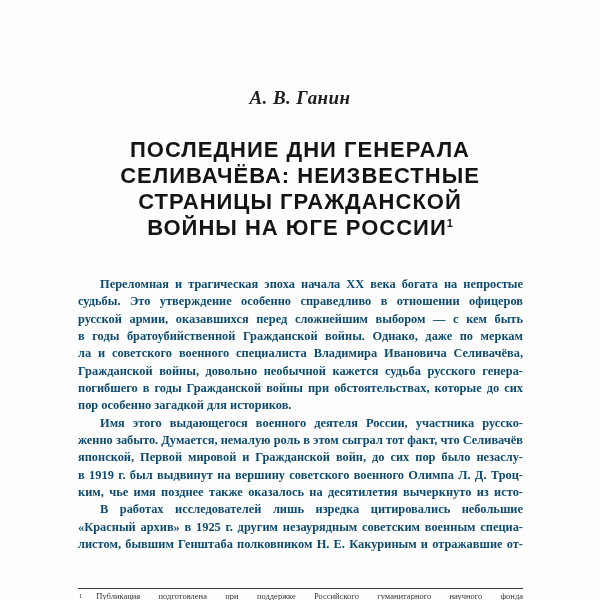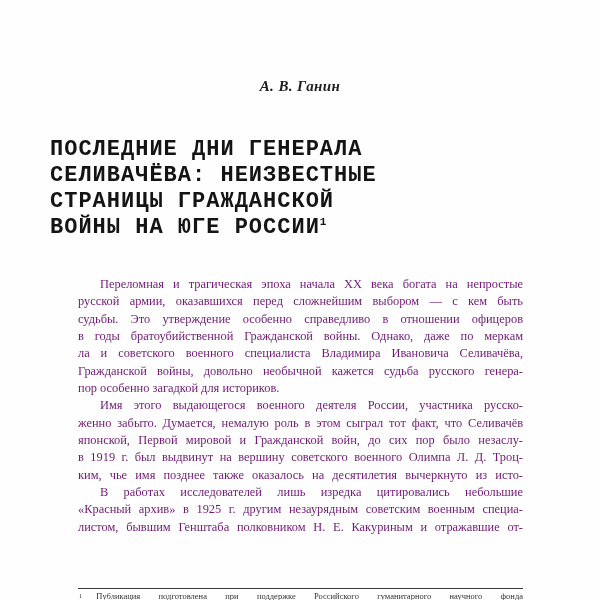--- a/index.html
+++ b/index.html
@@ -14,38 +14,39 @@
     position: absolute;
     inset: 0;
     width: 600px;
     height: 600px;
     background: #fefefe;
     font-family: "Liberation Serif", serif;
     color: #262626;
   }
   .author {
     position: absolute;
-    top: 76px;
+    top: 88px;
     left: 0;
     width: 600px;
     text-align: center;
     font-family: "Liberation Serif", serif;
-    font-size: 15px;
+    font-size: 19px;
     line-height: 20px;
     font-weight: bold;
     font-style: italic;
     color: #1f1f1f;
     letter-spacing: 0.4px;
   }
   .title {
     position: absolute;
     top: 137px;
     left: 50px;
     width: 500px;
-    font-family: Liberation Mono, monospace;
+    text-align: center;
+    font-family: Liberation Sans, sans-serif;
     font-size: 22px;
     line-height: 26px;
     font-weight: bold;
     color: #141414;
     letter-spacing: 1px;
   }
   .title .title-line { display: block; }
   .title sup {
     font-size: 11px;
     letter-spacing: 0;
@@ -53,21 +54,22 @@
     line-height: 0;
   }
   .bodytext {
     position: absolute;
     top: 276px;
     left: 78px;
     width: 445px;
     font-family: "Liberation Serif", serif;
     font-size: 12.4px;
     line-height: 17.35px;
-    color: #701a75;
+    color: #0c4a6e;
+    font-weight: bold;
   }
   .bodytext p { margin: 0; padding: 0; }
   .line {
     display: block;
     text-align: justify;
     text-align-last: justify;
     white-space: nowrap;
   }
   .line.indent { text-indent: 22px; }
   .line.last { text-align-last: left; }
@@ -110,25 +112,26 @@
   <h1 class="title" style="margin:0; font-size:22px;">
     <span class="title-line">ПОСЛЕДНИЕ ДНИ ГЕНЕРАЛА</span>
     <span class="title-line">СЕЛИВАЧЁВА: НЕИЗВЕСТНЫЕ</span>
     <span class="title-line">СТРАНИЦЫ ГРАЖДАНСКОЙ</span>
     <span class="title-line"><span>ВОЙНЫ НА ЮГЕ РОССИИ</span><sup>1</sup></span>
   </h1>
 
   <div class="bodytext">
     <p>
       <span class="line indent">Переломная и трагическая эпоха начала XX века богата на непростые</span>
+      <span class="line">судьбы. Это утверждение особенно справедливо в отношении офицеров</span>
       <span class="line">русской армии, оказавшихся перед сложнейшим выбором — с кем быть</span>
-      <span class="line">судьбы. Это утверждение особенно справедливо в отношении офицеров</span>
       <span class="line">в годы братоубийственной Гражданской войны. Однако, даже по меркам</span>
       <span class="line">ла и советского военного специалиста Владимира Ивановича Селивачёва,</span>
       <span class="line">Гражданской войны, довольно необычной кажется судьба русского генера-</span>
+      <span class="line">погибшего в годы Гражданской войны при обстоятельствах, которые до сих</span>
       <span class="line last">пор особенно загадкой для историков.</span>
     </p>
     <p>
       <span class="line indent">Имя этого выдающегося военного деятеля России, участника русско-</span>
       <span class="line">женно забыто. Думается, немалую роль в этом сыграл тот факт, что Селивачёв</span>
       <span class="line">японской, Первой мировой и Гражданской войн, до сих пор было незаслу-</span>
       <span class="line">в 1919 г. был выдвинут на вершину советского военного Олимпа Л. Д. Троц-</span>
       <span class="line">ким, чье имя позднее также оказалось на десятилетия вычеркнуто из исто-</span>
     </p>
     <p>

